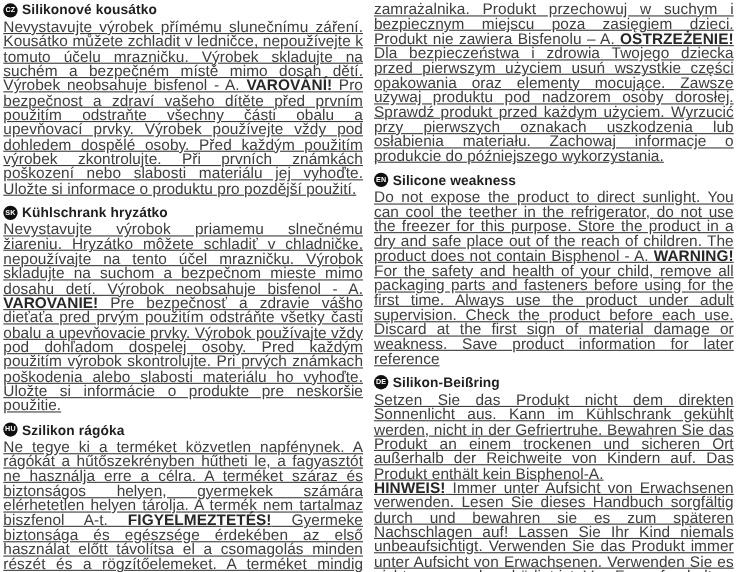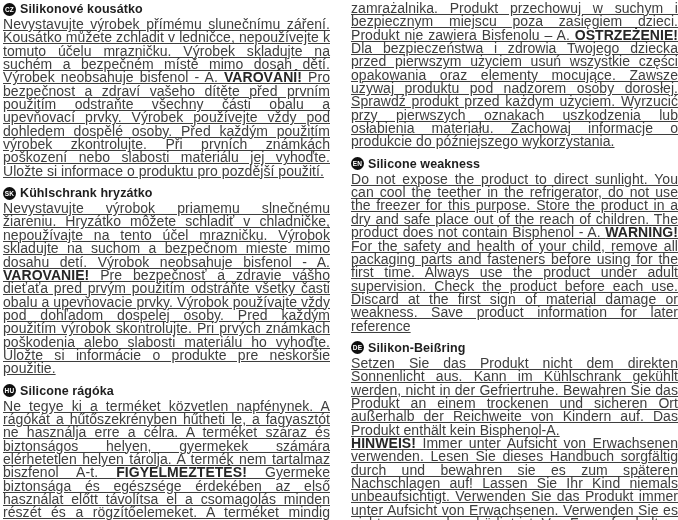--- a/index.html
+++ b/index.html
@@ -9,21 +9,21 @@
     height: 520px;
     background: #ffffff;
     overflow: hidden;
   }
   .page {
     box-sizing: border-box;
     width: 678px;
     height: 520px;
     padding: 2px 2px 16px 3px;
     display: flex;
-    gap: 21px;
+    gap: 10px;
     font-family: "Liberation Sans", "DejaVu Sans", sans-serif;
   }
   .col { width: 327px; flex: 0 0 327px; }
   .sec { margin: 0 0 8px 0; }
   .sec-title {
     margin: 0 0 2px 0;
     display: flex;
     align-items: center;
     gap: 4px;
     font-size: 12.5px;
@@ -75,21 +75,21 @@
       <h2 class="sec-title">
         <span class="badge">SK</span>
         <span>Kühlschrank hryzátko</span>
       </h2>
       <p class="body"><span>Nevystavujte výrobok priamemu slnečnému žiareniu. Hryzátko môžete schladiť v chladničke, nepoužívajte na tento účel mrazničku. Výrobok skladujte na suchom a bezpečnom mieste mimo dosahu detí. Výrobok neobsahuje bisfenol - A. </span><span class="b">VAROVANIE!</span><span> Pre bezpečnosť a zdravie vášho dieťaťa pred prvým použitím odstráňte všetky časti obalu a upevňovacie prvky. Výrobok používajte vždy pod dohľadom dospelej osoby. Pred každým použitím výrobok skontrolujte. Pri prvých známkach poškodenia alebo slabosti materiálu ho vyhoďte. Uložte si informácie o produkte pre neskoršie použitie.</span></p>
     </section>
 
     <section class="sec">
       <h2 class="sec-title">
         <span class="badge">HU</span>
-        <span>Silicone rágóka</span>
+        <span>Szilikon rágóka</span>
       </h2>
       <p class="body"><span>Ne tegye ki a terméket közvetlen napfénynek. A rágókát a hűtőszekrényben hűtheti le, a fagyasztót ne használja erre a célra. A terméket száraz és biztonságos helyen, gyermekek számára elérhetetlen helyen tárolja. A termék nem tartalmaz biszfenol A-t. </span><span class="b">FIGYELMEZTETÉS!</span><span> Gyermeke biztonsága és egészsége érdekében az első használat előtt távolítsa el a csomagolás minden részét és a rögzítőelemeket. A terméket mindig felnőtt felügyelete mellett használja. Minden használat előtt ellenőrizze a terméket. Az anyag sérülésének vagy elhasználódásának első jelére dobja ki. Őrizze meg a termékinformációkat későbbi használatra.</span></p>
     </section>
 
     <section class="sec">
       <h2 class="sec-title">
         <span class="badge">PL</span>
         <span>Bisphenol gryzak</span>
       </h2>
       <p class="body"><span>Nie wystawiaj produktu na bezpośrednie światło słoneczne. Gryzak możesz schłodzić w lodówce, nie używaj w tym celu</span></p>

